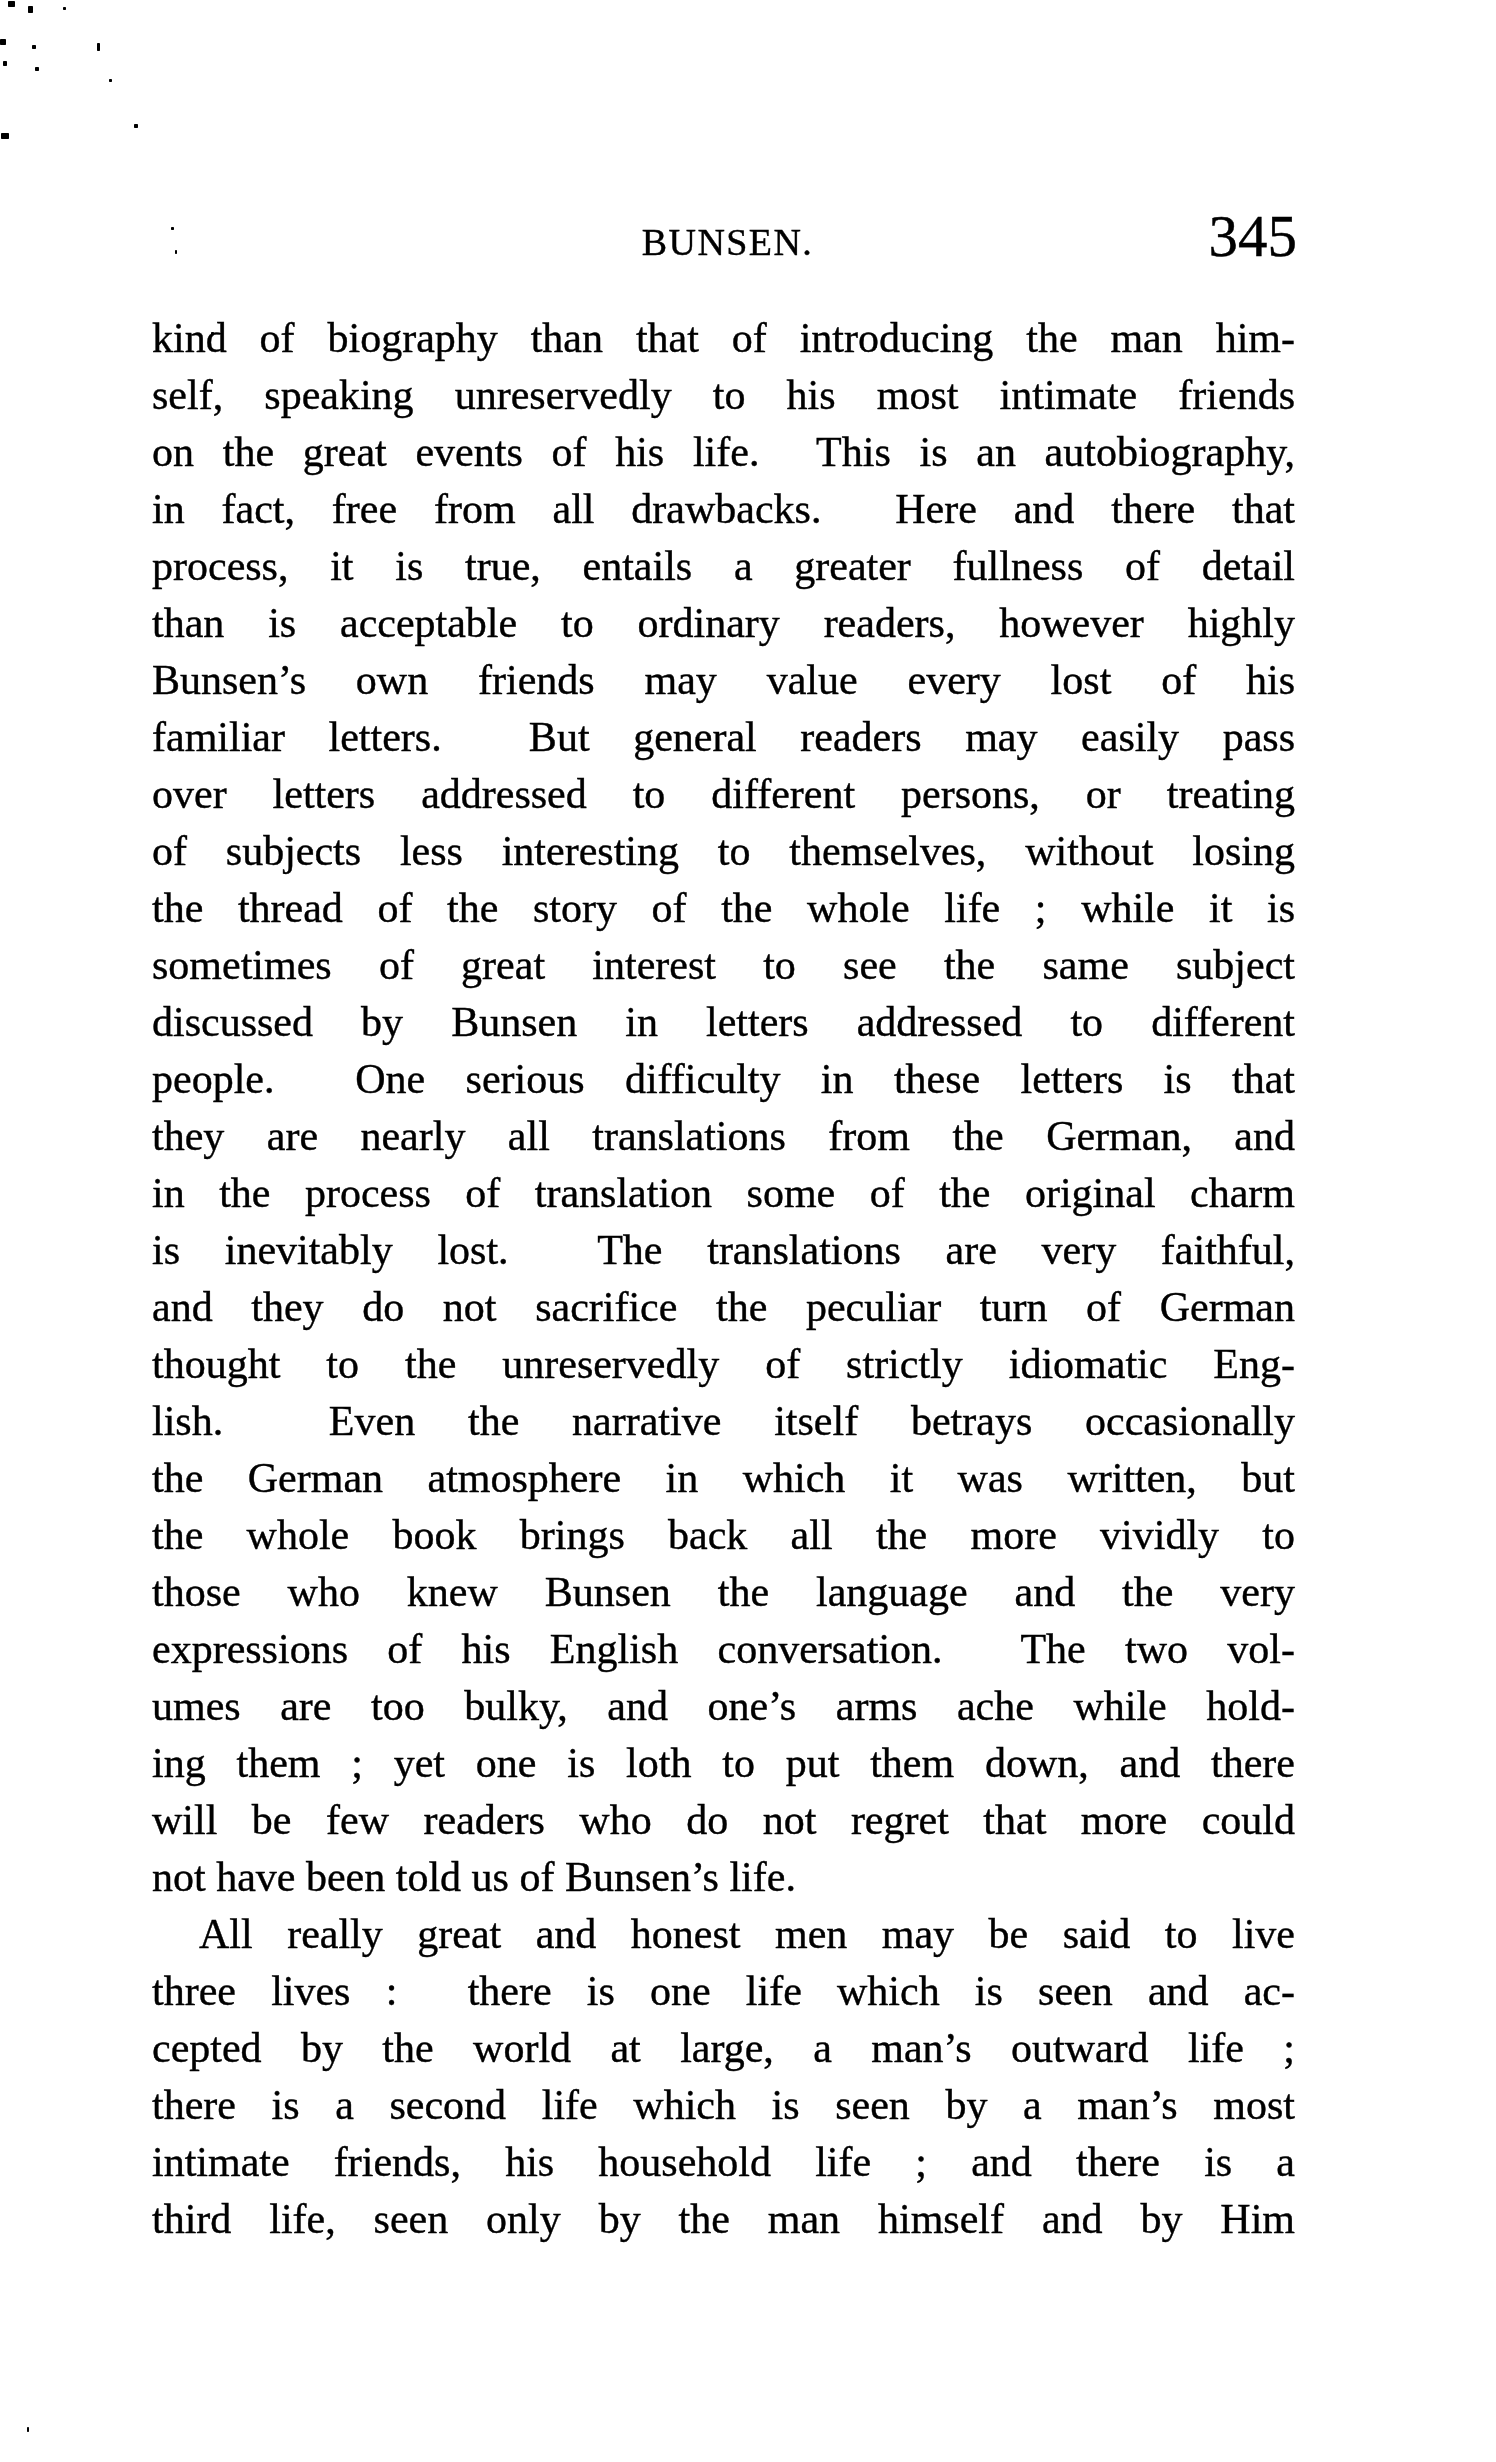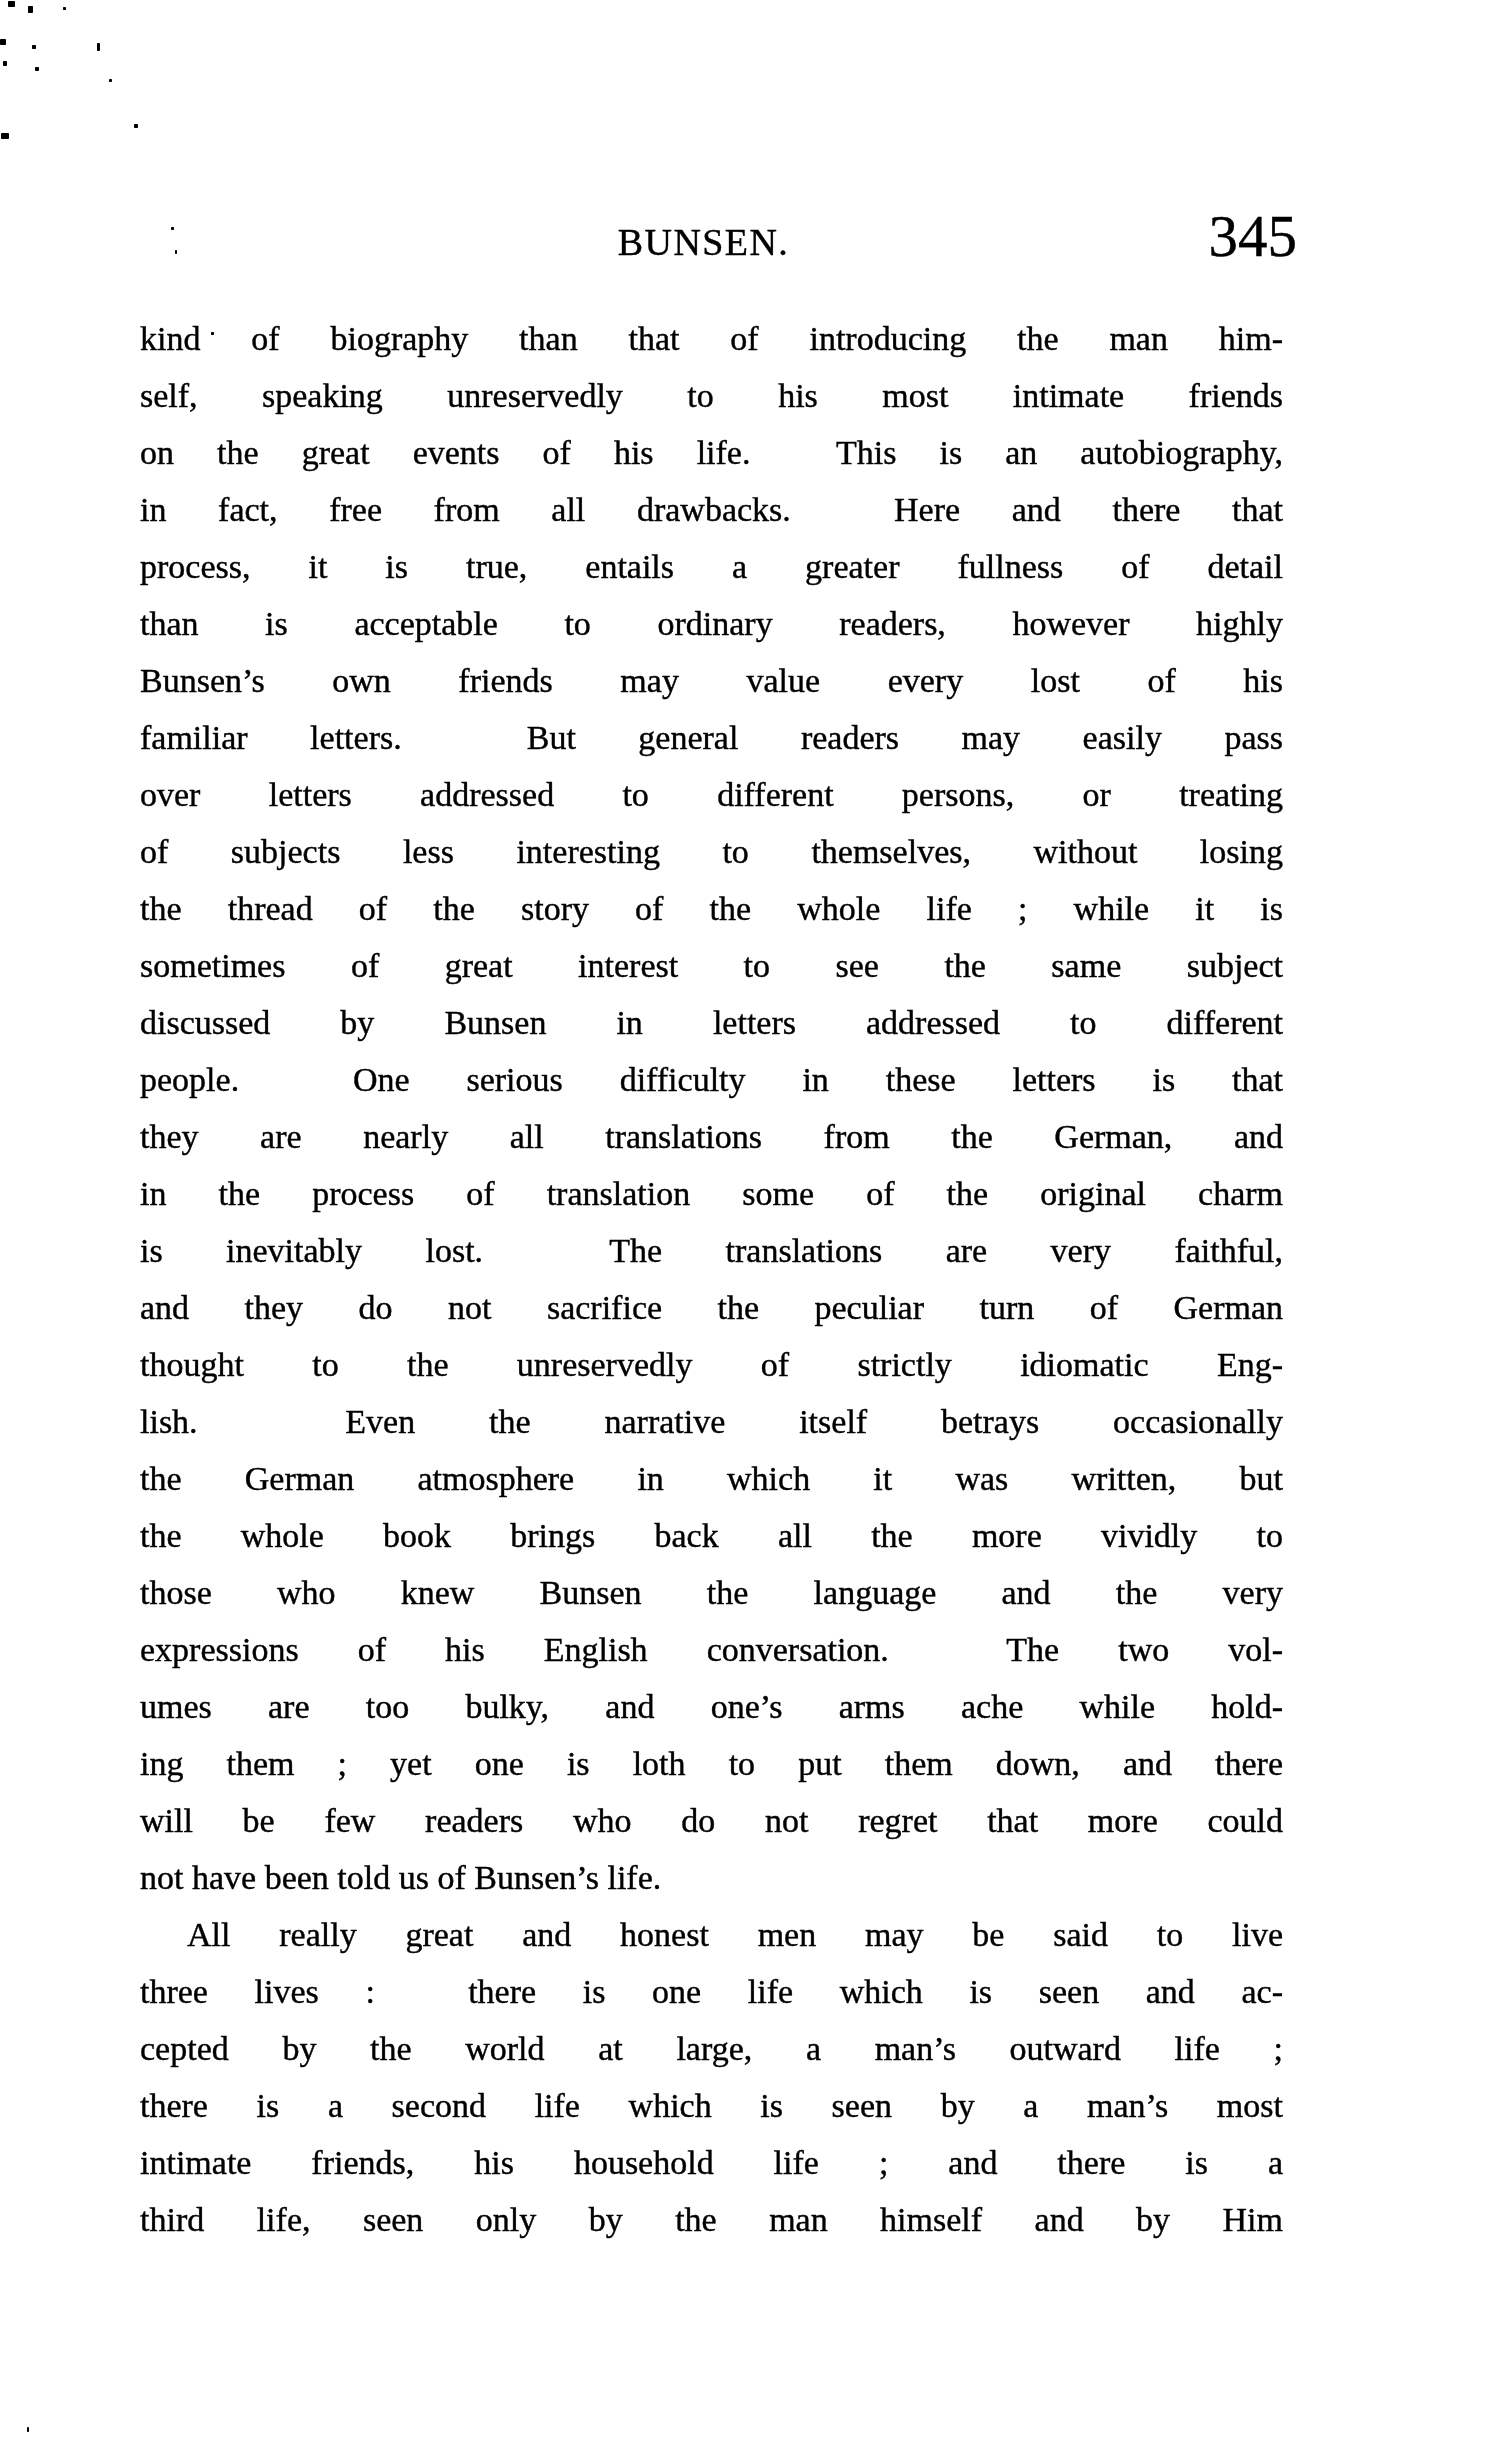--- a/index.html
+++ b/index.html
@@ -16,21 +16,21 @@
     color: #000000;
   }
   .page {
     position: absolute;
     inset: 0;
     background: #ffffff;
   }
   
   .running-title {
     position: absolute;
-    left: 132px;
+    left: 156px;
     width: 1143px;
     top: 223px;
     text-align: center;
     font-size: 38px;
     line-height: 38px;
     letter-spacing: 1.4px;
     -webkit-text-stroke: 0.4px #000;
     white-space: pre;
   }
   .page-number {
@@ -40,24 +40,24 @@
     top: 207px;
     text-align: right;
     font-size: 59px;
     line-height: 59px;
     -webkit-text-stroke: 0.4px #000;
     white-space: pre;
   }
   
   .text-block {
     position: absolute;
-    left: 140px;
+    left: 152px;
     top: 310px;
     width: 1143px;
-    font-size: 34px;
+    font-size: 42px;
     line-height: 57px;
     -webkit-text-stroke: 0.4px #000;
   }
   .paragraph { margin: 0; padding: 0; }
   .line {
     white-space: pre-wrap;
     text-align: justify;
     text-align-last: justify;
     height: 57px;
     overflow: visible;

